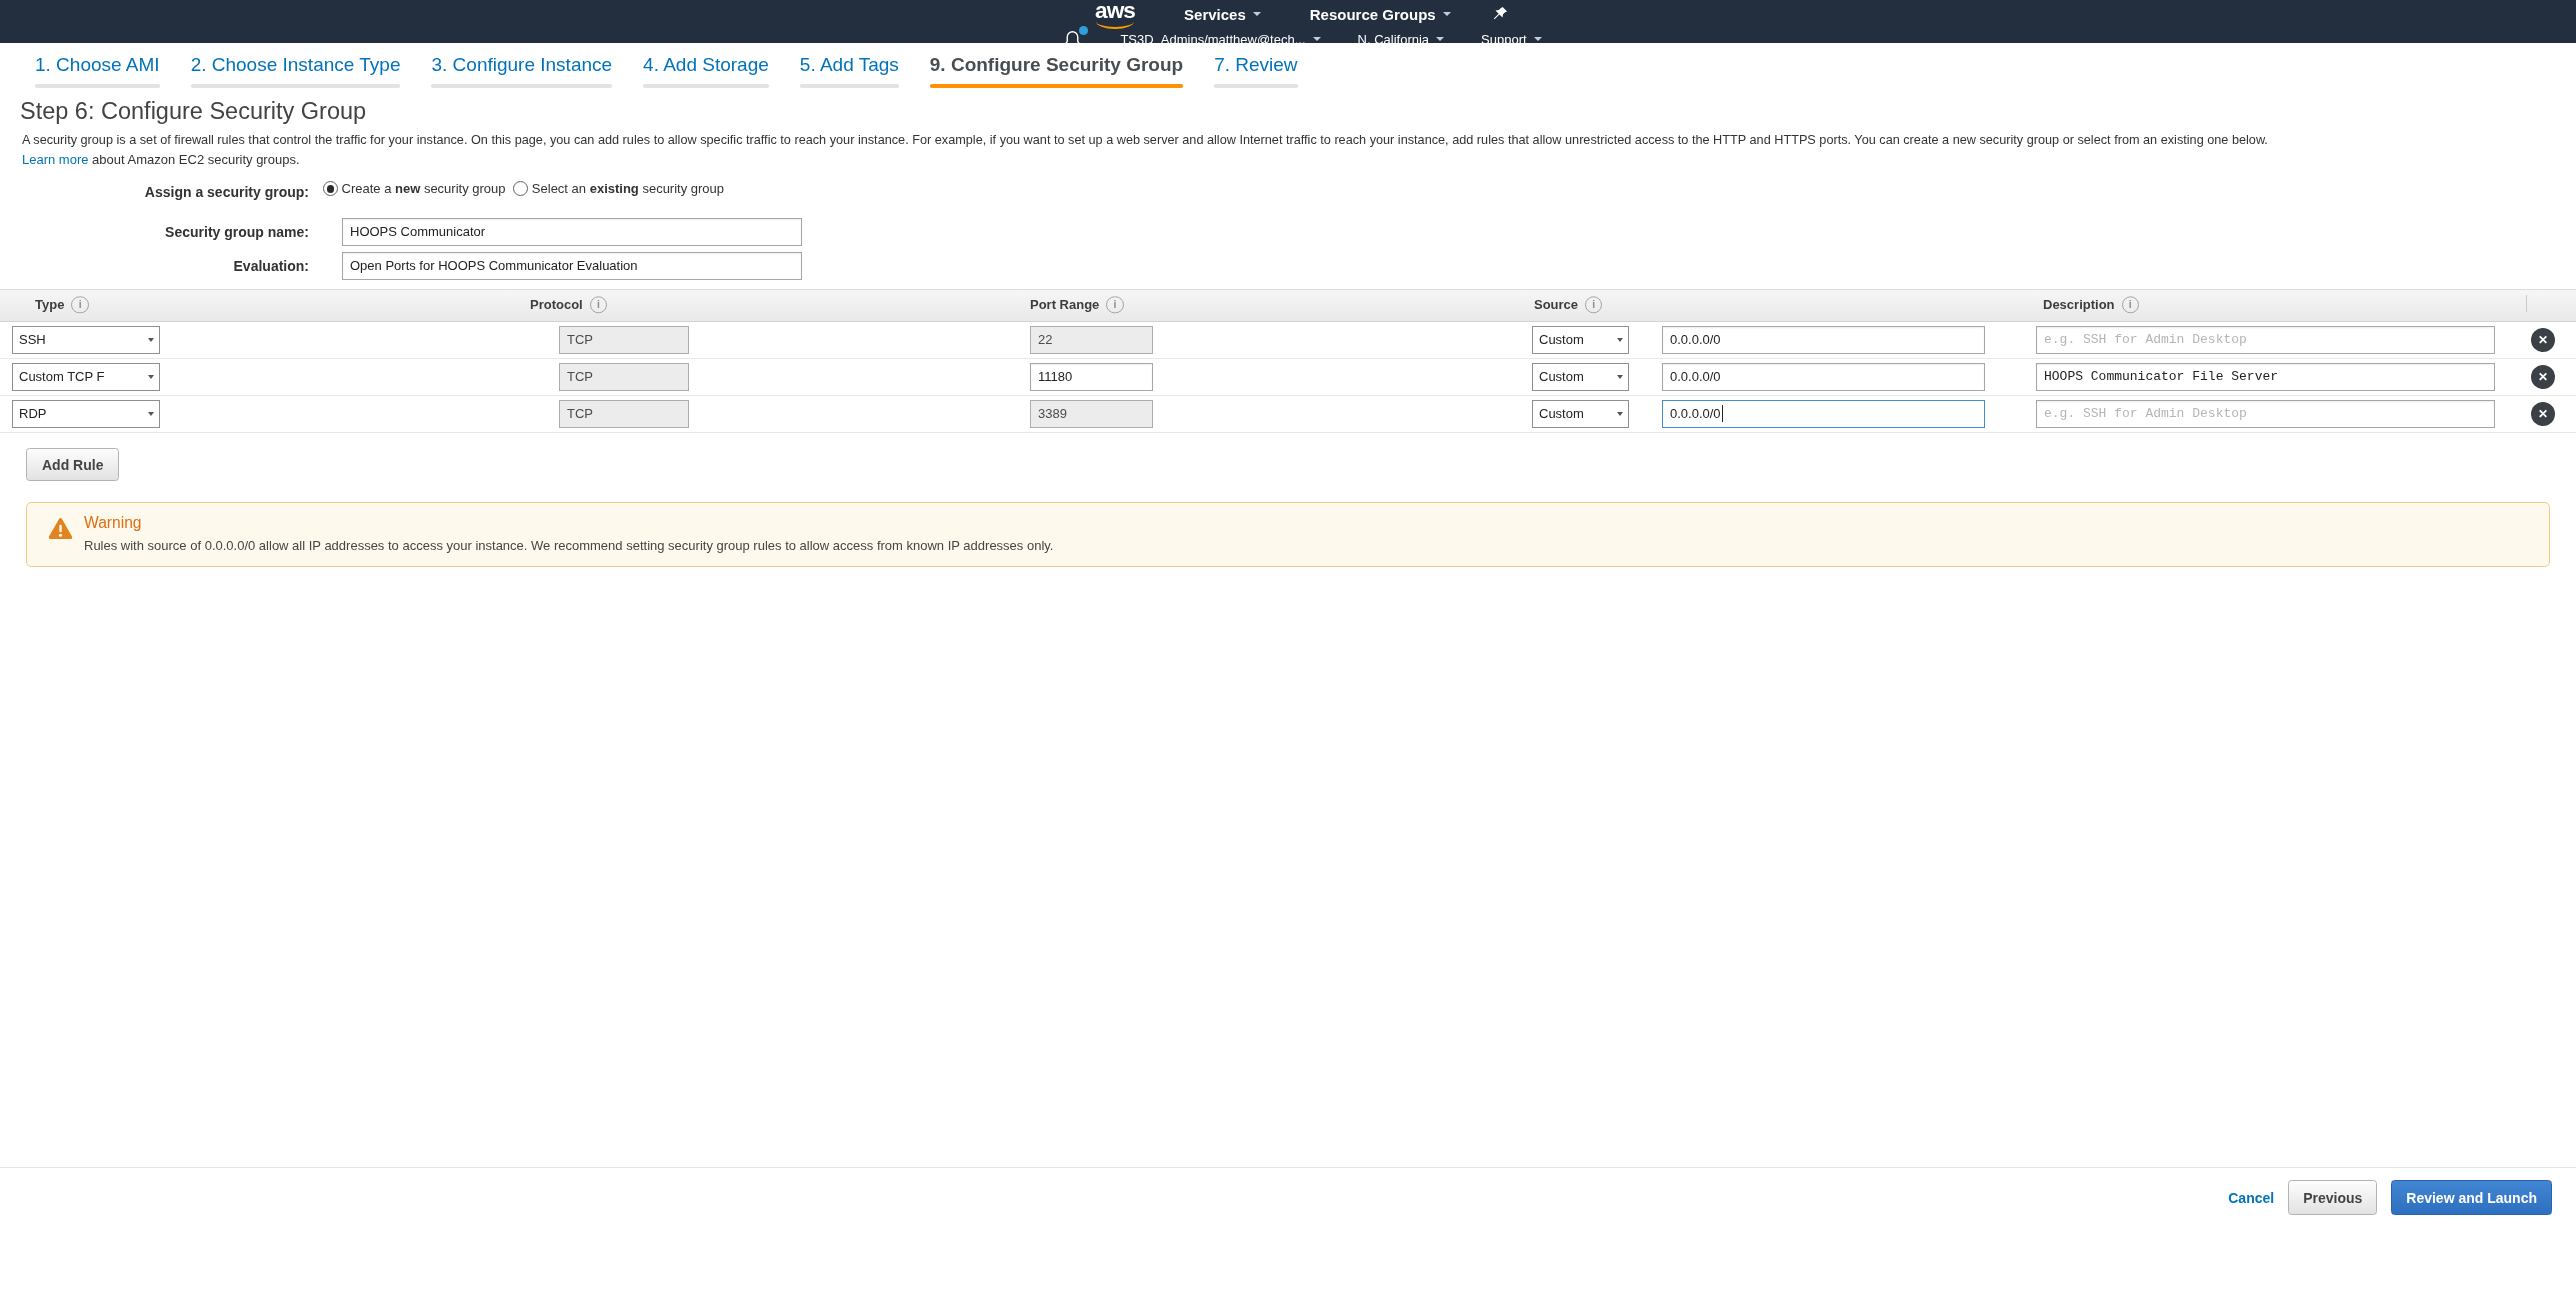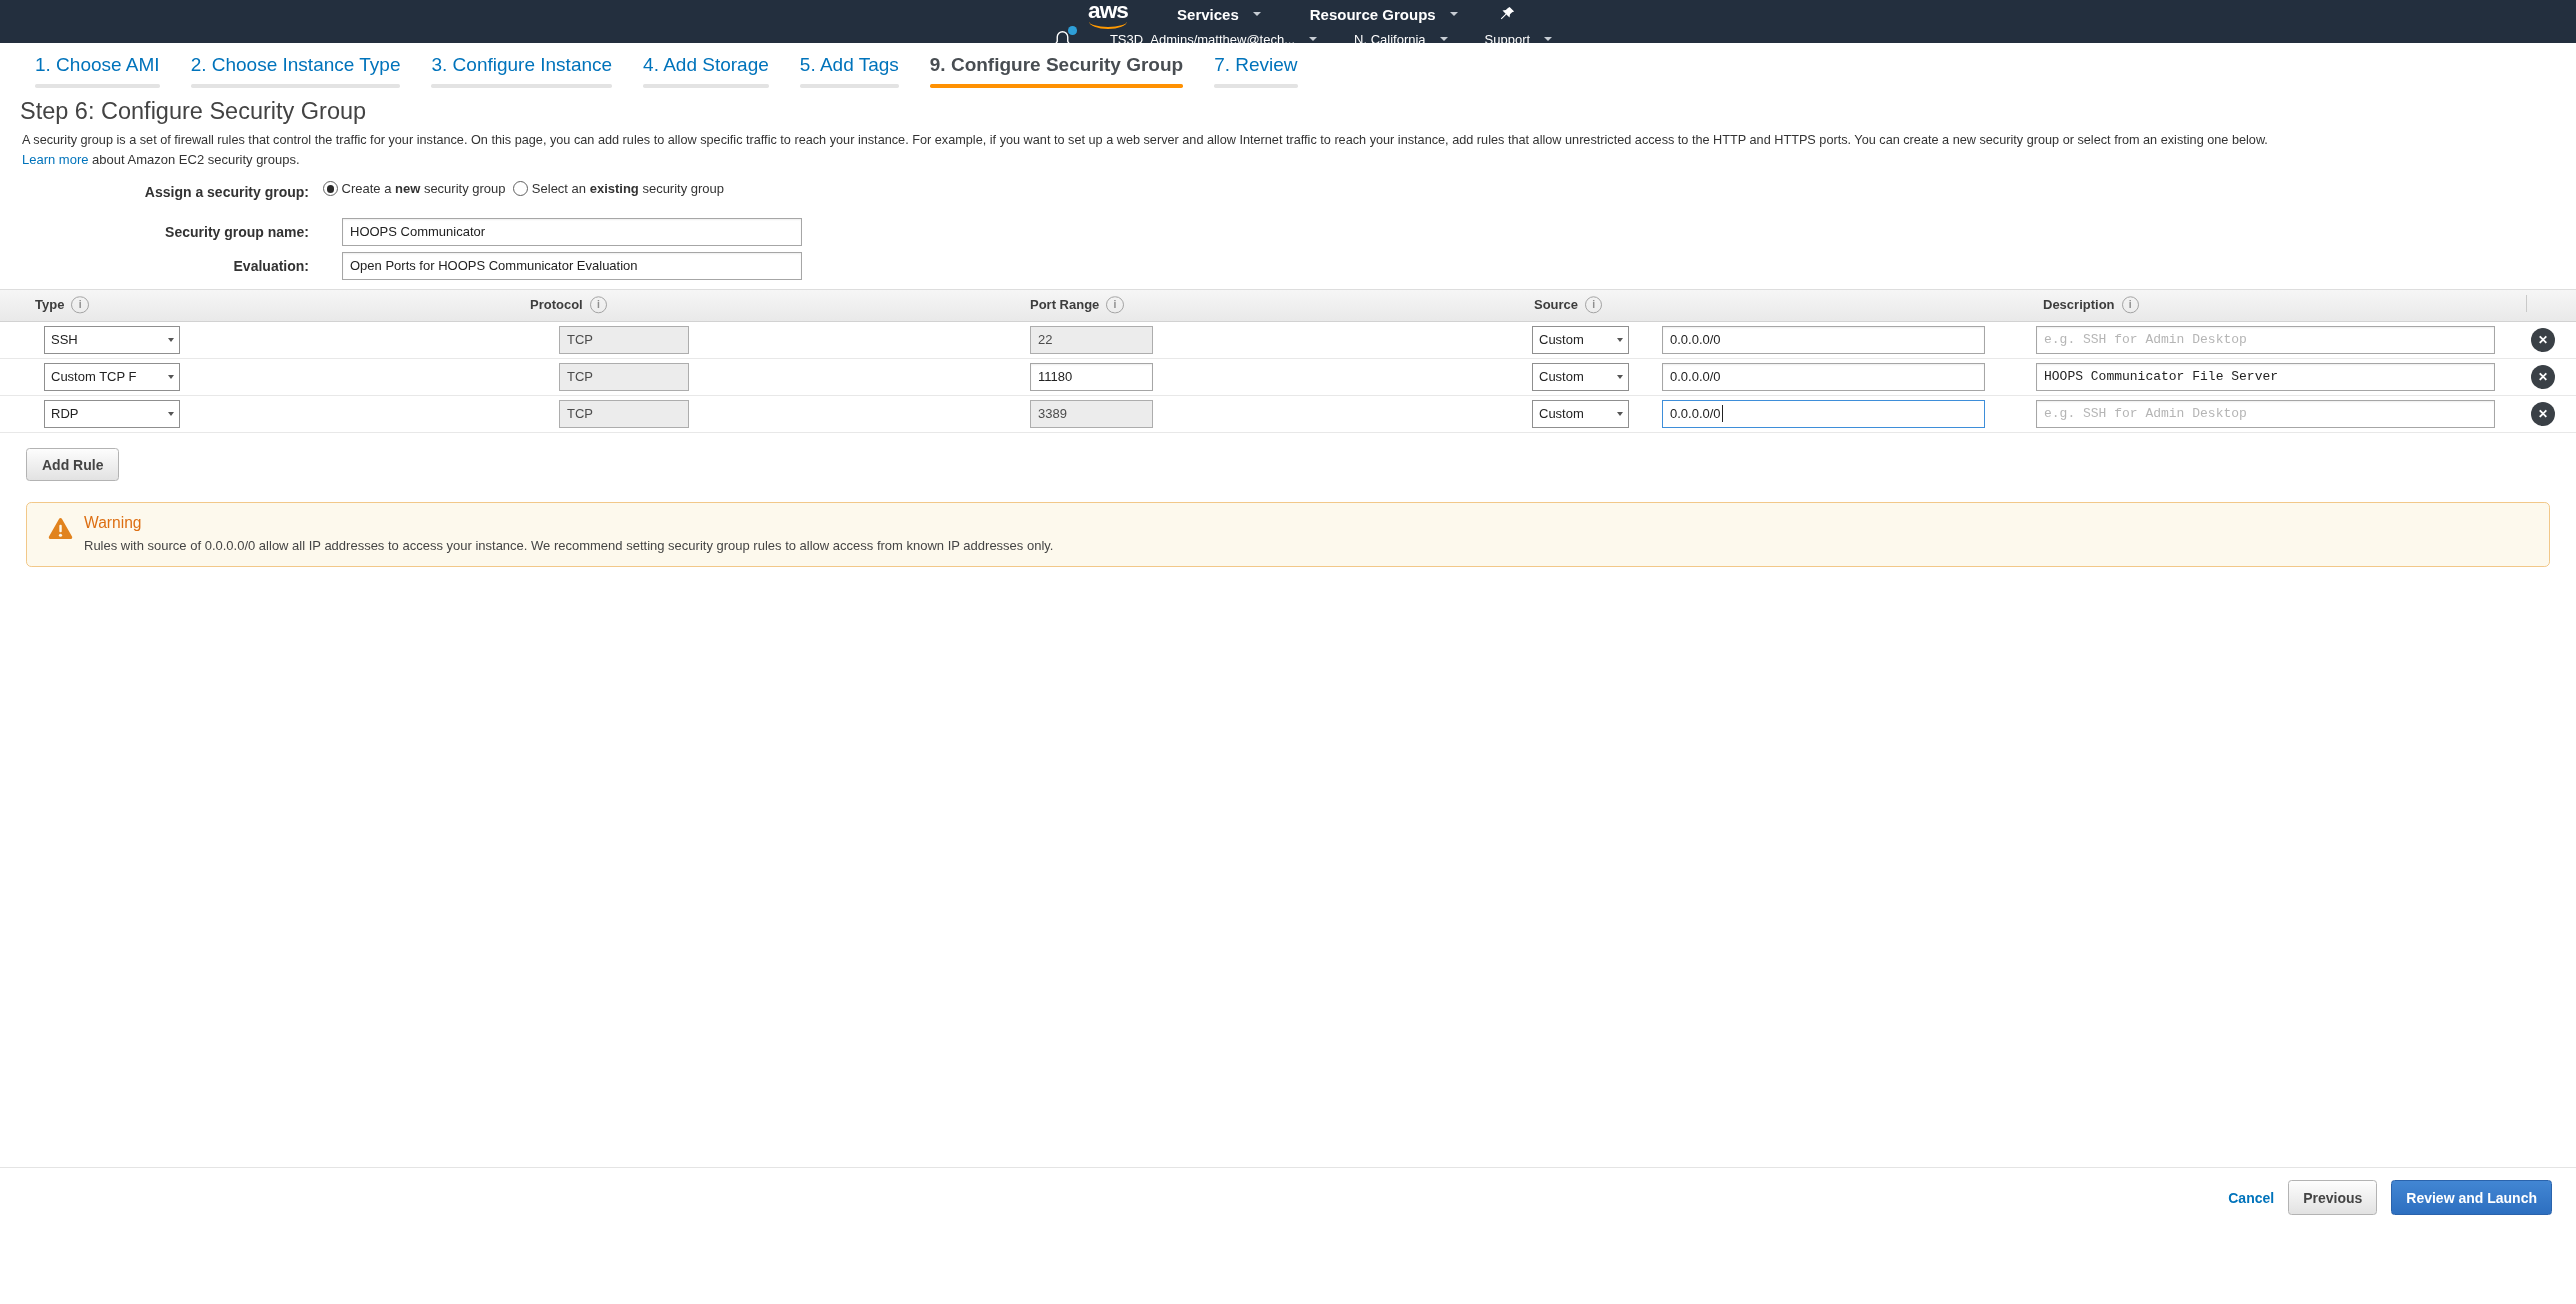--- a/index.html
+++ b/index.html
@@ -15,21 +15,21 @@
   .topnav {
     height:43px; background:#232f3e; display:flex; align-items:center;
     justify-content:space-between; padding:0 35px 0 63px; color:#fff;flex-direction:column;
   }
   .nav-left { display:flex; align-items:center; gap:49px; }
   .nav-right { display:flex; align-items:center; gap:37px; }
   .aws-logo { display:flex; flex-direction:column; align-items:center; line-height:1; cursor:pointer; }
   .aws-txt { font-size:22.6px; font-weight:700; letter-spacing:-0.9px; color:#fff; }
   .aws-swoosh { width:38px; height:8.7px; border-bottom:2.6px solid #ff9900;
     border-radius:0 0 90% 90% / 0 0 160% 160%; margin-top:-2.6px; }
-  .nav-item { display:flex; align-items:center; gap:14px; font-size:15px; font-weight:600; cursor:pointer; white-space:nowrap; }
+  .nav-item { display:flex; align-items:center; gap:7px; font-size:15px; font-weight:600; cursor:pointer; white-space:nowrap; }
   .nav-item.small { font-size:13px; font-weight:400; }
   .caret { width:0; height:0; border-left:4.3px solid transparent; border-right:4.3px solid transparent;
     border-top:4.3px solid #c7cdd4; display:inline-block; }
   .bell-wrap { position:relative; cursor:pointer; display:flex; }
   .bell-dot { position:absolute; top:-2.6px; right:-4.3px; width:8.7px; height:8.7px;
     border-radius:50%; background:#2e9fd8; }
 
   
   .tabs { padding:11.3px 0 0 35px; display:flex; gap:31px; background:#fff; }
   .tab { cursor:pointer; }
@@ -66,21 +66,21 @@
   .sg-table { margin-top:8.7px; width:2576px; }
   .sg-header { position:relative; height:33px;
     background:linear-gradient(#f6f6f6,#e9e9e9); border-top:0.9px solid #ddd; border-bottom:0.9px solid #d2d2d2; }
   .hcell { position:absolute; top:50%; transform:translateY(-50%); display:flex; align-items:center; gap:7px;
     font-weight:700; font-size:13px; color:#3d3d3d; }
   .info-icon { width:17.4px; height:17.4px; border:1.7px solid #a3a3a3; border-radius:50%; color:#8e8e8e;
     font-size:10.4px; font-weight:700; display:inline-flex; align-items:center; justify-content:center; cursor:pointer; }
   .h-divider { position:absolute; left:2526px; top:5.2px; bottom:8.7px; width:0.9px; background:#c9c9c9; }
   .sg-row { position:relative; height:37px; border-bottom:0.9px solid #e8e8e8; }
   .cell { position:absolute; top:50%; transform:translateY(-50%); }
-  .c-type   { left:44px;  width:136px; }
+  .c-type   { left:12px;  width:148px; }
   .c-proto  { left:559px; width:130px; }
   .c-port   { left:1030px; width:123px; }
   .c-srcsel { left:1532px; width:97px; }
   .c-srcinp { left:1662px; width:323px; }
   .c-desc   { left:2036px; width:459px;font-family:Liberation Mono, monospace; }
   .c-del    { left:2531px; }
   .sel { height:28px; width:100%; border:0.9px solid #8f8f8f; background:#fff; display:flex;
     align-items:center; justify-content:space-between; padding:0 5.2px 0 6px; font-size:13px; color:#222;
     cursor:pointer; overflow:hidden; white-space:nowrap; }
   .sel-arrow { width:0; height:0; border-left:3.5px solid transparent; border-right:3.5px solid transparent;

